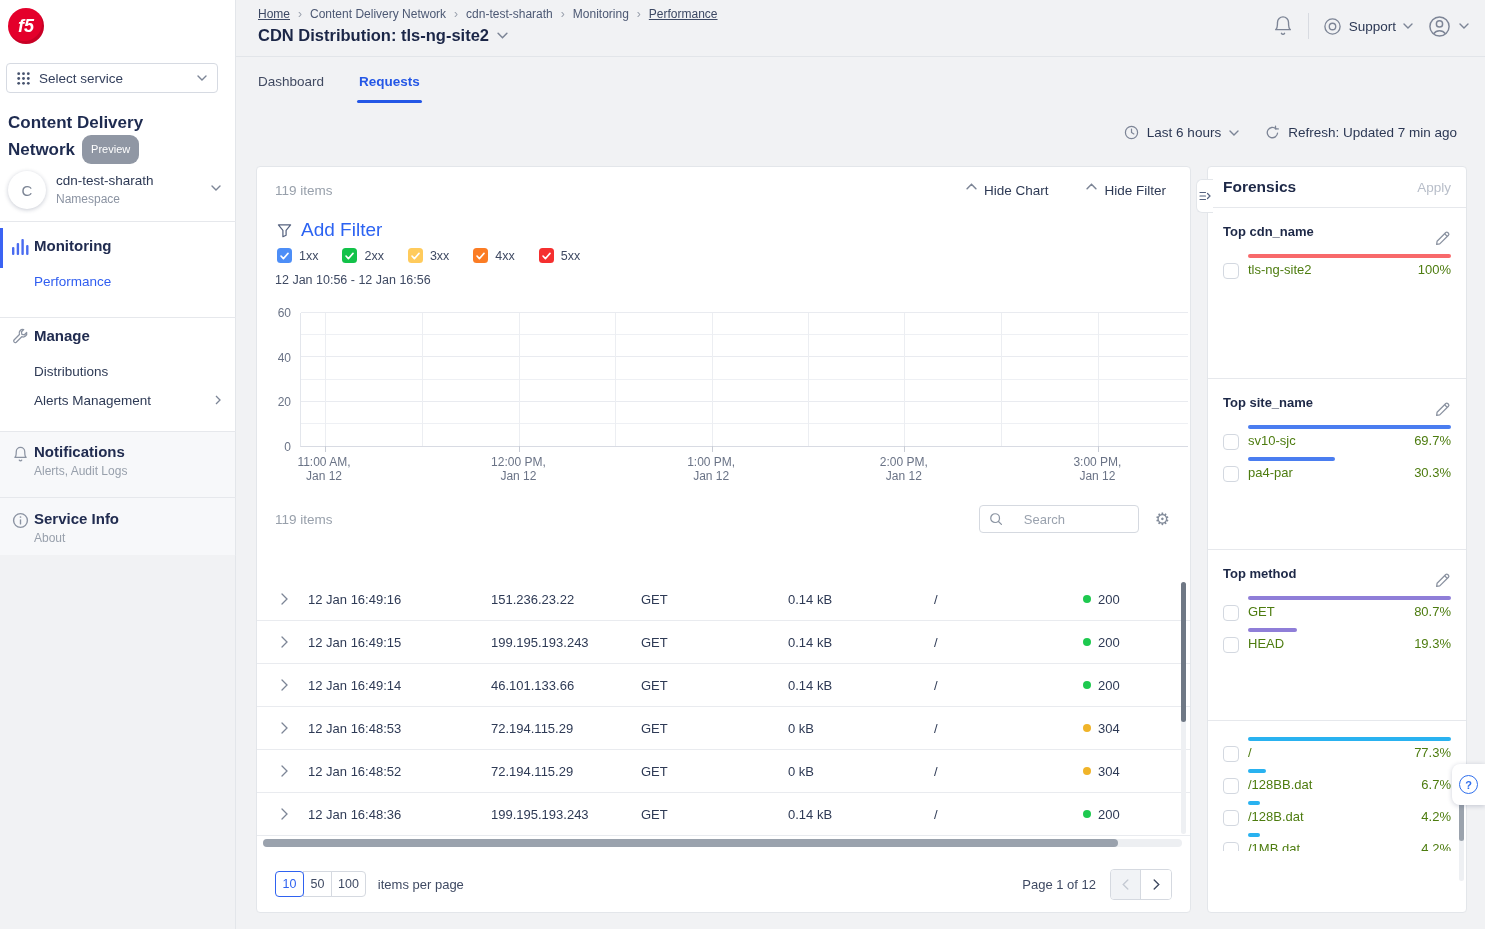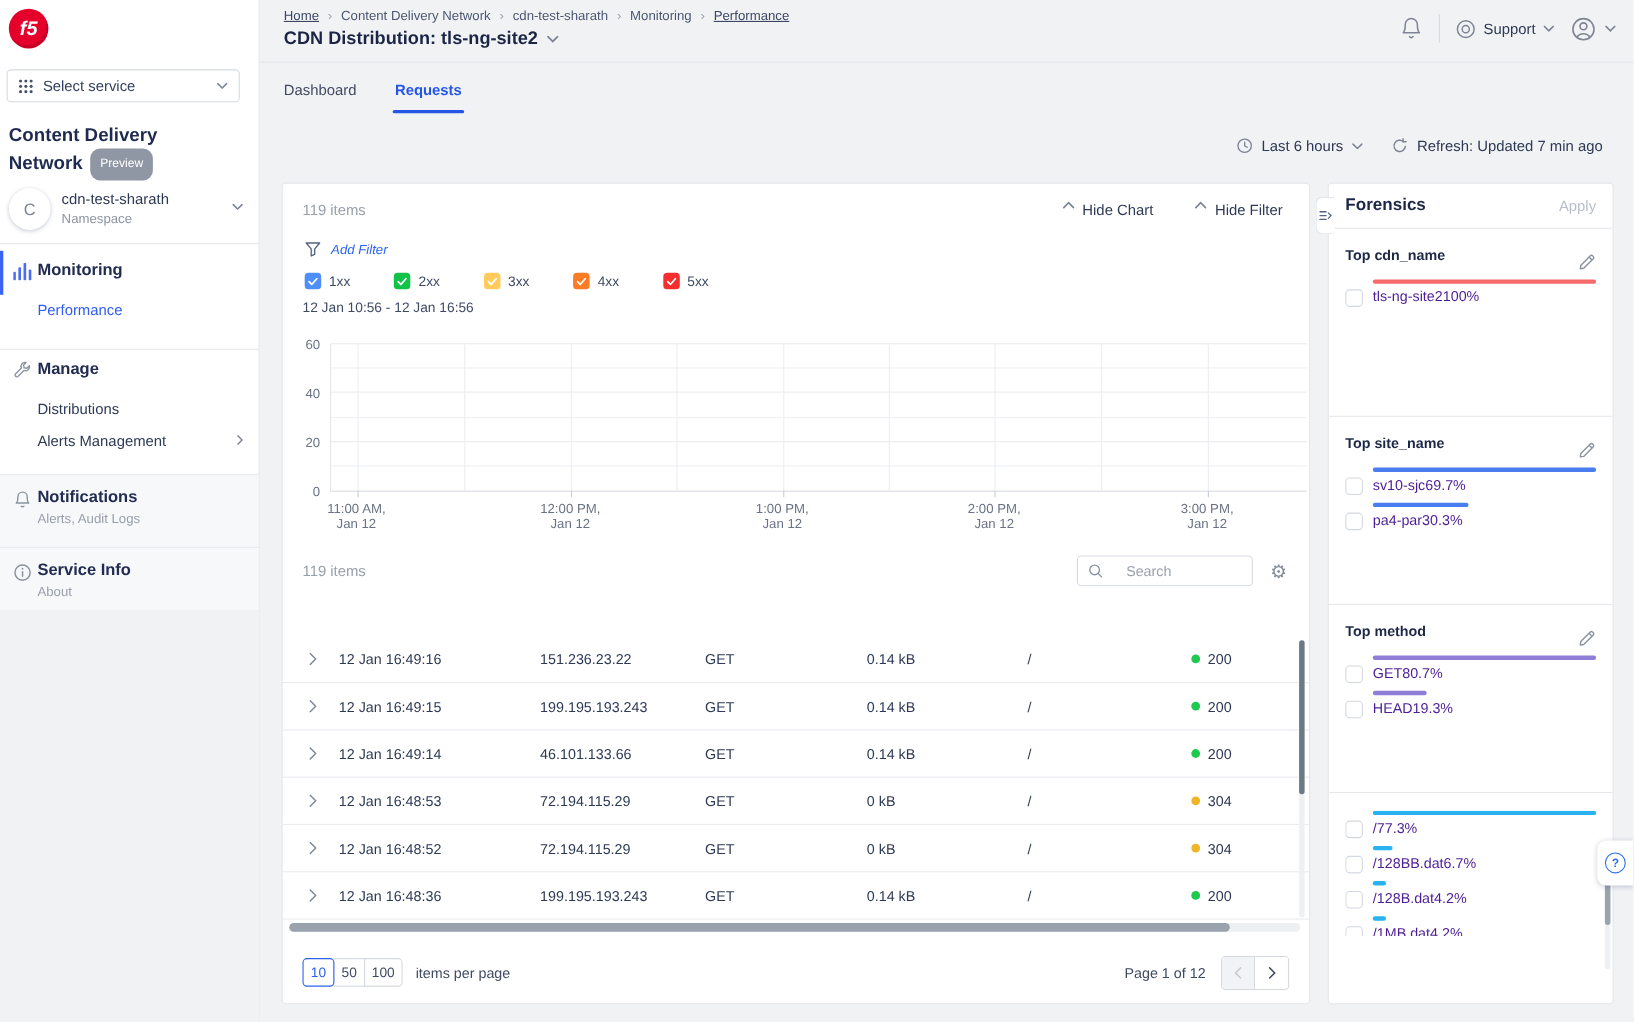--- a/index.html
+++ b/index.html
@@ -63,22 +63,22 @@
   
   .main-card { position:absolute; left:256px; top:166px; width:935px; height:747px; background:#fff; border:1px solid #e3e6ea; border-radius:4px; }
   .forensics-card { position:absolute; left:1207px; top:166px; width:260px; height:747px; background:#fff; border:1px solid #e3e6ea; border-radius:4px; }
 
   
   .mc-row1 { position:absolute; left:18px; right:24px; top:16px; display:flex; justify-content:space-between; align-items:center; }
   .muted { color:#98a0ab; font-size:13.5px; }
   .hide-links { display:flex; gap:38px; }
   .hide-link { display:flex; align-items:flex-start; gap:7px; font-size:13.5px; color:#2e3a55; cursor:pointer; }
   .mc-addfilter { position:absolute; left:20px; top:52px; display:flex; align-items:center; gap:9px; cursor:pointer; }
-  .addfilter-label { color:#2c63f2; font-size:12px;font-style:italic; }
-  .mc-filters { position:absolute; left:20px; top:81px; display:flex; gap:40px; }
+  .addfilter-label { color:#2c63f2; font-size:19px; }
+  .mc-filters { position:absolute; left:20px; top:81px; display:flex; gap:24px; }
   .chip { display:flex; align-items:center; gap:7px; cursor:pointer; }
   .chip-box { width:15px; height:15px; border-radius:3.5px; display:flex; align-items:center; justify-content:center; }
   .chip-label { font-size:12.5px; color:#3f4a63; }
   .mc-daterange { position:absolute; left:18px; top:106px; font-size:12.5px; color:#3f4a63; }
 
   
   .chart-ylabels { position:absolute; left:10px; top:146px; width:30px; height:134px; }
   .ylab { position:absolute; right:6px; transform:translateY(50%); font-size:12px; color:#6a7386; }
   .chart-plot { position:absolute; left:43px; top:146px; width:888px; height:134px; border-left:1px solid #e3e6ec; border-bottom:1px solid #d8dbe3; }
   .hgrid { position:absolute; left:0; right:0; height:1px; background:#eef0f4; }
@@ -139,21 +139,21 @@
   .fsec.last { height:177px; border-bottom:none; }
   .fsec-head { display:flex; justify-content:space-between; align-items:flex-start; height:30px; }
   .fsec-title { font-size:13px; font-weight:bold; color:#1d2847; }
   .pencil { cursor:pointer; margin-top:6px; }
   .flist { }
   .flist.clipped { height:114px; overflow:hidden; }
   .fitem { position:relative; padding-left:25px; margin-bottom:8px; }
   .fcheck { position:absolute; left:0; top:9px; width:16px; height:16px; border:1px solid #d3d8e0; border-radius:4px; background:#fff; cursor:pointer; }
   .fbar-track { height:4px; margin-bottom:4px; }
   .fbar { height:4px; border-radius:2px; }
-  .frow { display:flex; justify-content:flex-start; font-size:13px; color:#4c1d95; line-height:16px; }
+  .frow { display:flex; justify-content:space-between; font-size:13px; color:#4d7c0f; line-height:16px; }
   .fscroll { position:absolute; right:2px; top:46px; width:5px; height:114px; background:#eef0f3; border-radius:3px; }
   .fscroll .thumb { position:absolute; left:0; top:14px; width:5px; height:60px; background:#9ba3ad; border-radius:3px; }
 
   
   .help-fab { position:absolute; left:1452px; top:764px; width:33px; height:41px; background:#fff; border-radius:8px 0 0 8px;
               box-shadow:0 1px 5px rgba(30,43,80,.22); display:flex; align-items:center; justify-content:center; cursor:pointer; }
   .help-circle { width:19px; height:19px; border:1.6px solid #2f6fed; border-radius:50%; color:#2f6fed; font-size:11px; font-weight:bold;
                  display:flex; align-items:center; justify-content:center; }
 </style>
 </head>

